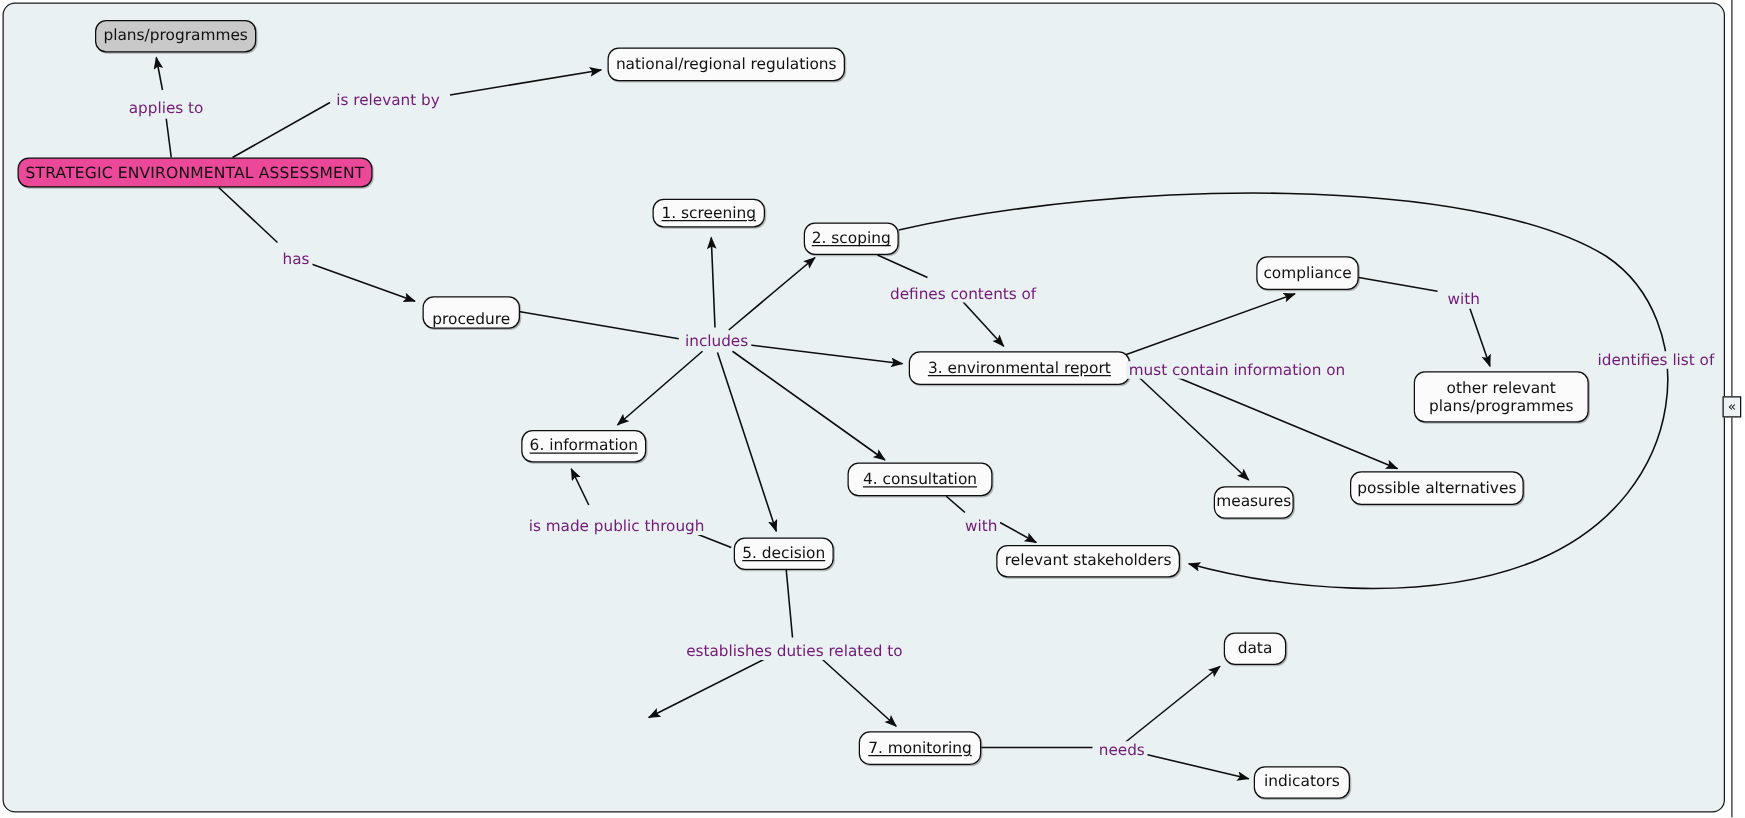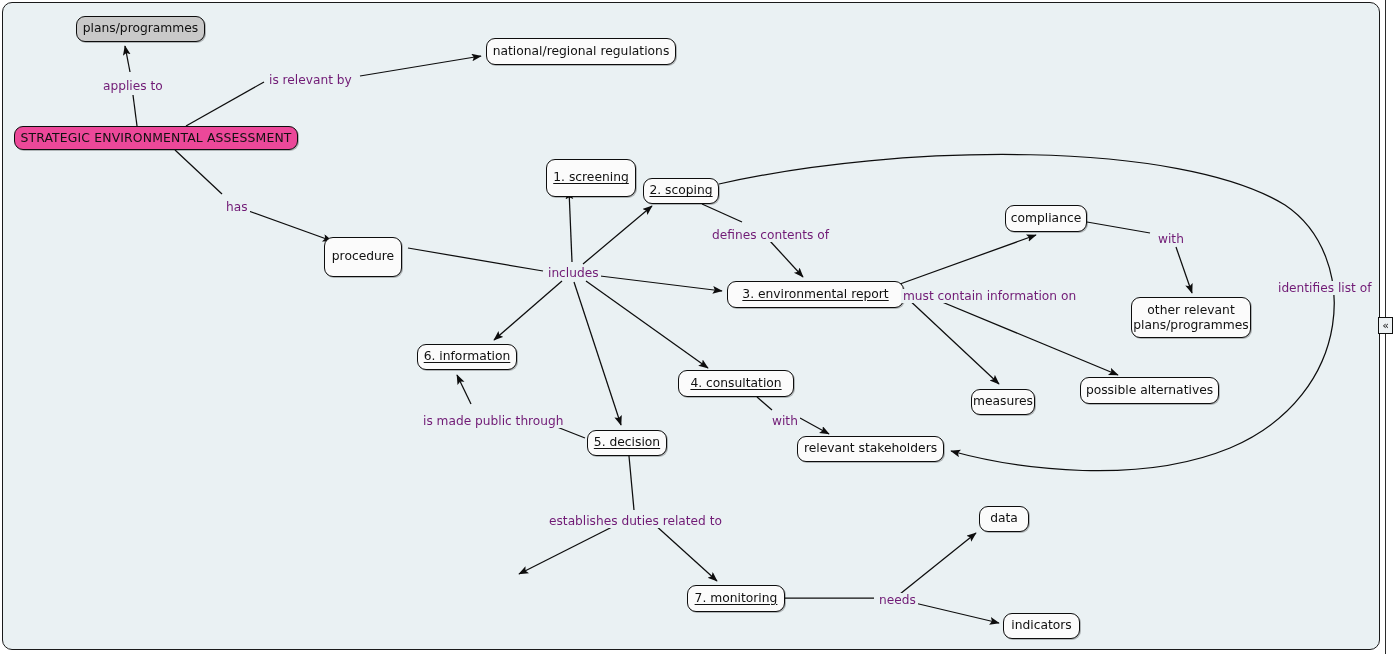--- a/index.html
+++ b/index.html
@@ -142,25 +142,25 @@
   </div>
 
   <div class="node grey" style="left:76px;top:16px;width:129px;height:26px;">
     <span class="lbl">plans/programmes</span>
   </div>
 
   <div class="node" style="left:486px;top:38px;width:190px;height:27px;">
     <span class="lbl">national/regional regulations</span>
   </div>
 
-  <div class="node" style="left:324px;top:237px;width:78px;height:40px;">
+  <div class="node" style="left:338px;top:237px;width:78px;height:26px;align-items:flex-end;">
     <span class="lbl">procedure</span>
   </div>
 
-  <div class="node step" style="left:522px;top:159px;width:90px;height:38px;margin-left:24px;">
+  <div class="node step" style="left:522px;top:159px;width:90px;height:23px;">
     <span class="lbl">1. screening</span>
   </div>
 
   <div class="node step" style="left:643px;top:178px;width:76px;height:26px;">
     <span class="lbl">2. scoping</span>
   </div>
 
   <div class="node step" style="left:727px;top:281px;width:177px;height:27px;">
     <span class="lbl">3. environmental report</span>
   </div>
@@ -178,21 +178,21 @@
   </div>
 
   <div class="node step" style="left:687px;top:585px;width:98px;height:27px;">
     <span class="lbl">7. monitoring</span>
   </div>
 
   <div class="node" style="left:1005px;top:205px;width:82px;height:27px;">
     <span class="lbl">compliance</span>
   </div>
 
-  <div class="node multiline" style="left:1131px;top:297px;width:120px;height:41px;">
+  <div class="node multiline" style="left:1131px;top:297px;width:140px;height:41px;">
     <span class="lbl">other relevant plans/programmes</span>
   </div>
 
   <div class="node" style="left:971px;top:389px;width:64px;height:26px;">
     <span class="lbl">measures</span>
   </div>
 
   <div class="node" style="left:1080px;top:377px;width:139px;height:27px;">
     <span class="lbl">possible alternatives</span>
   </div>

